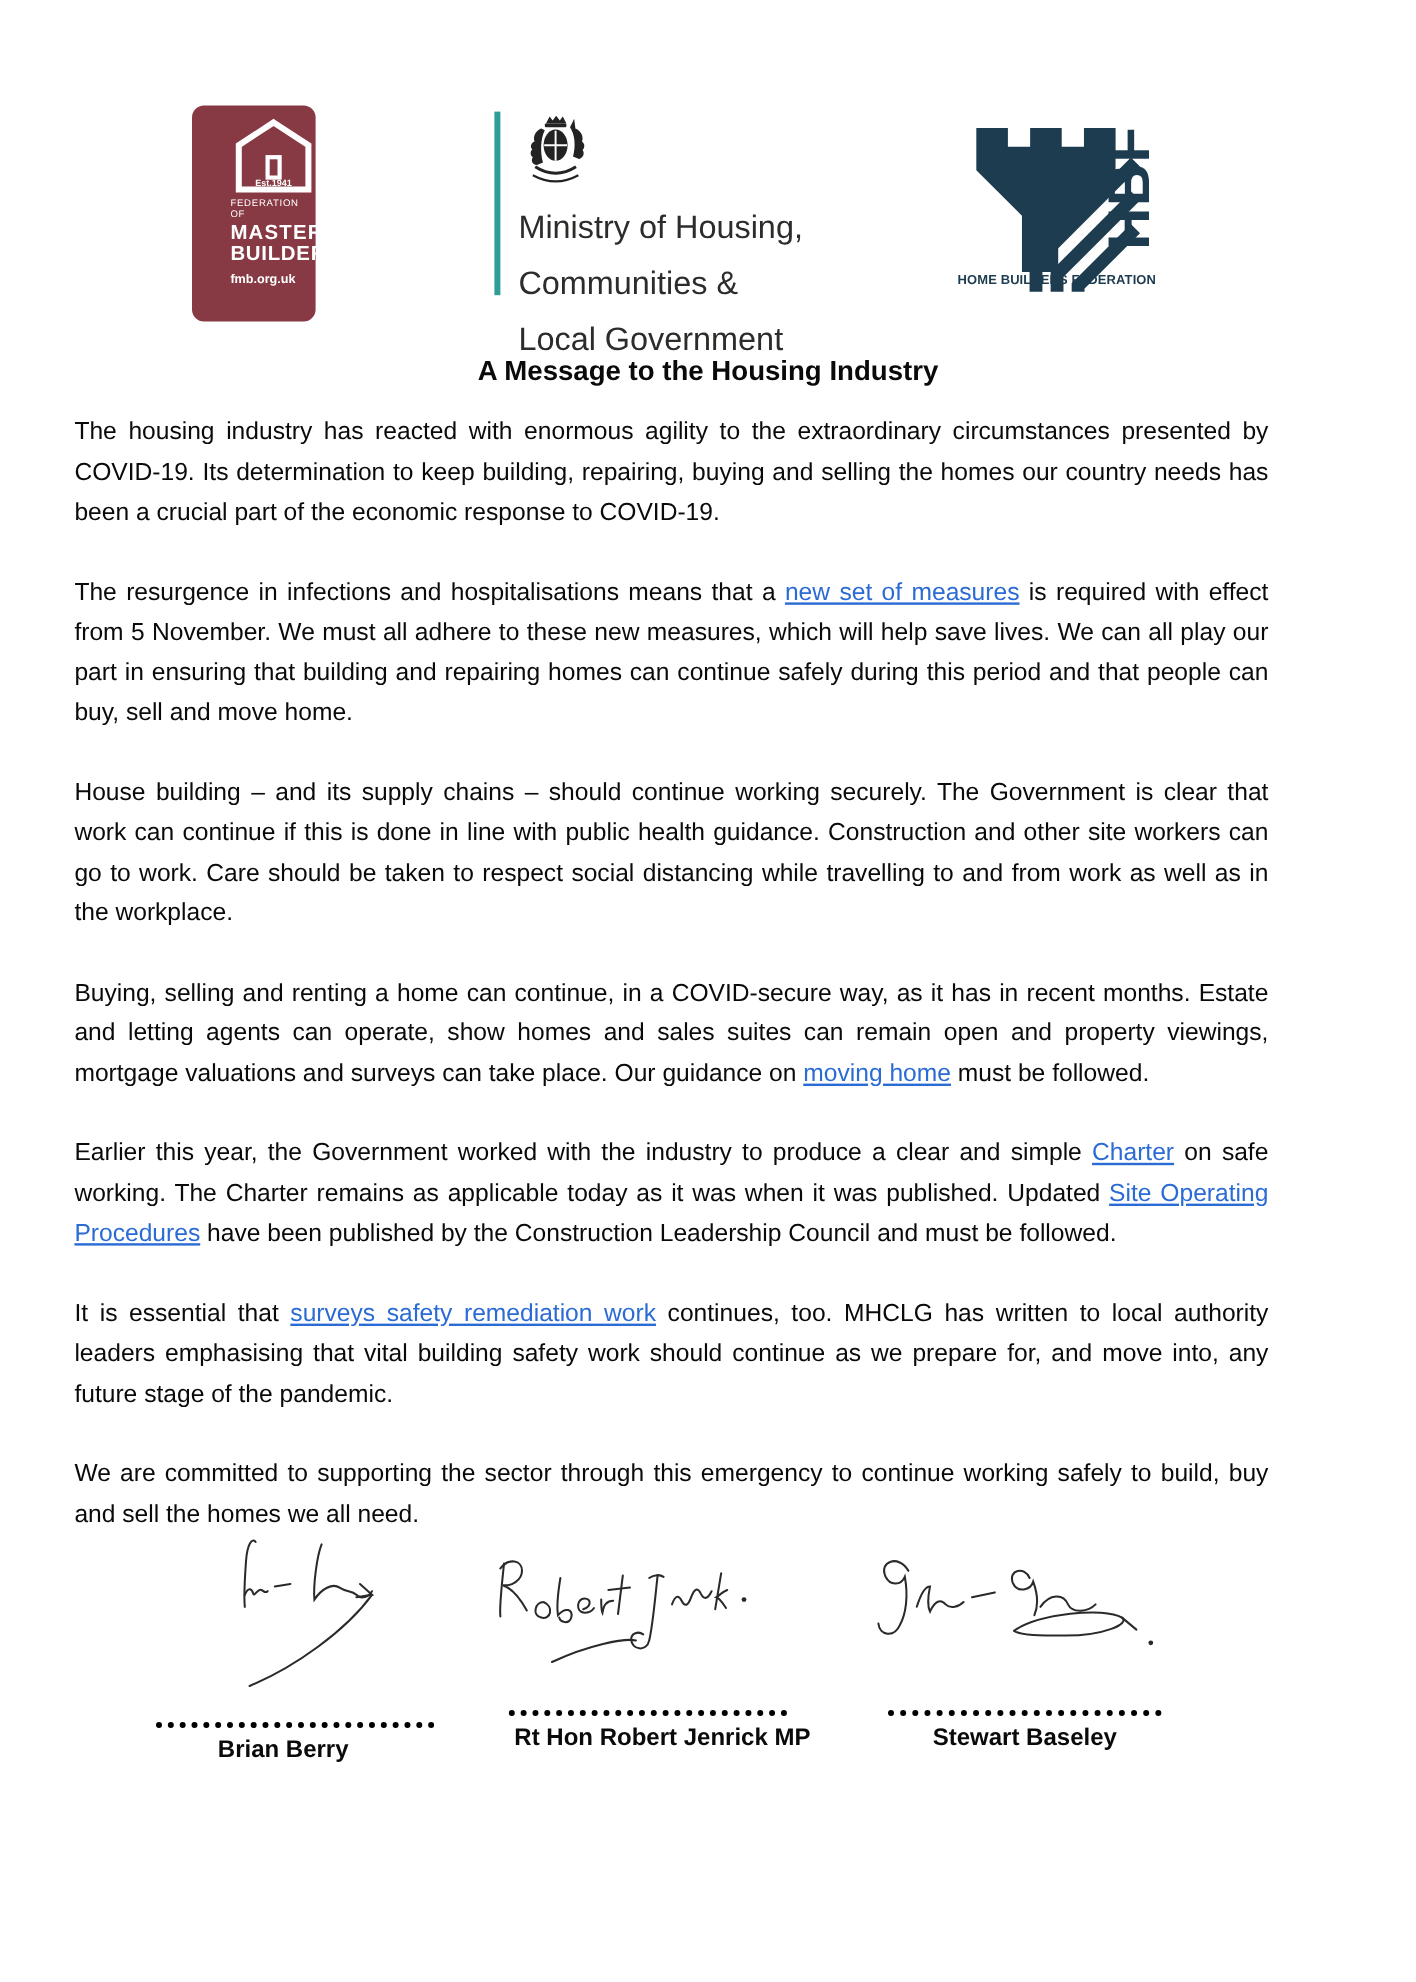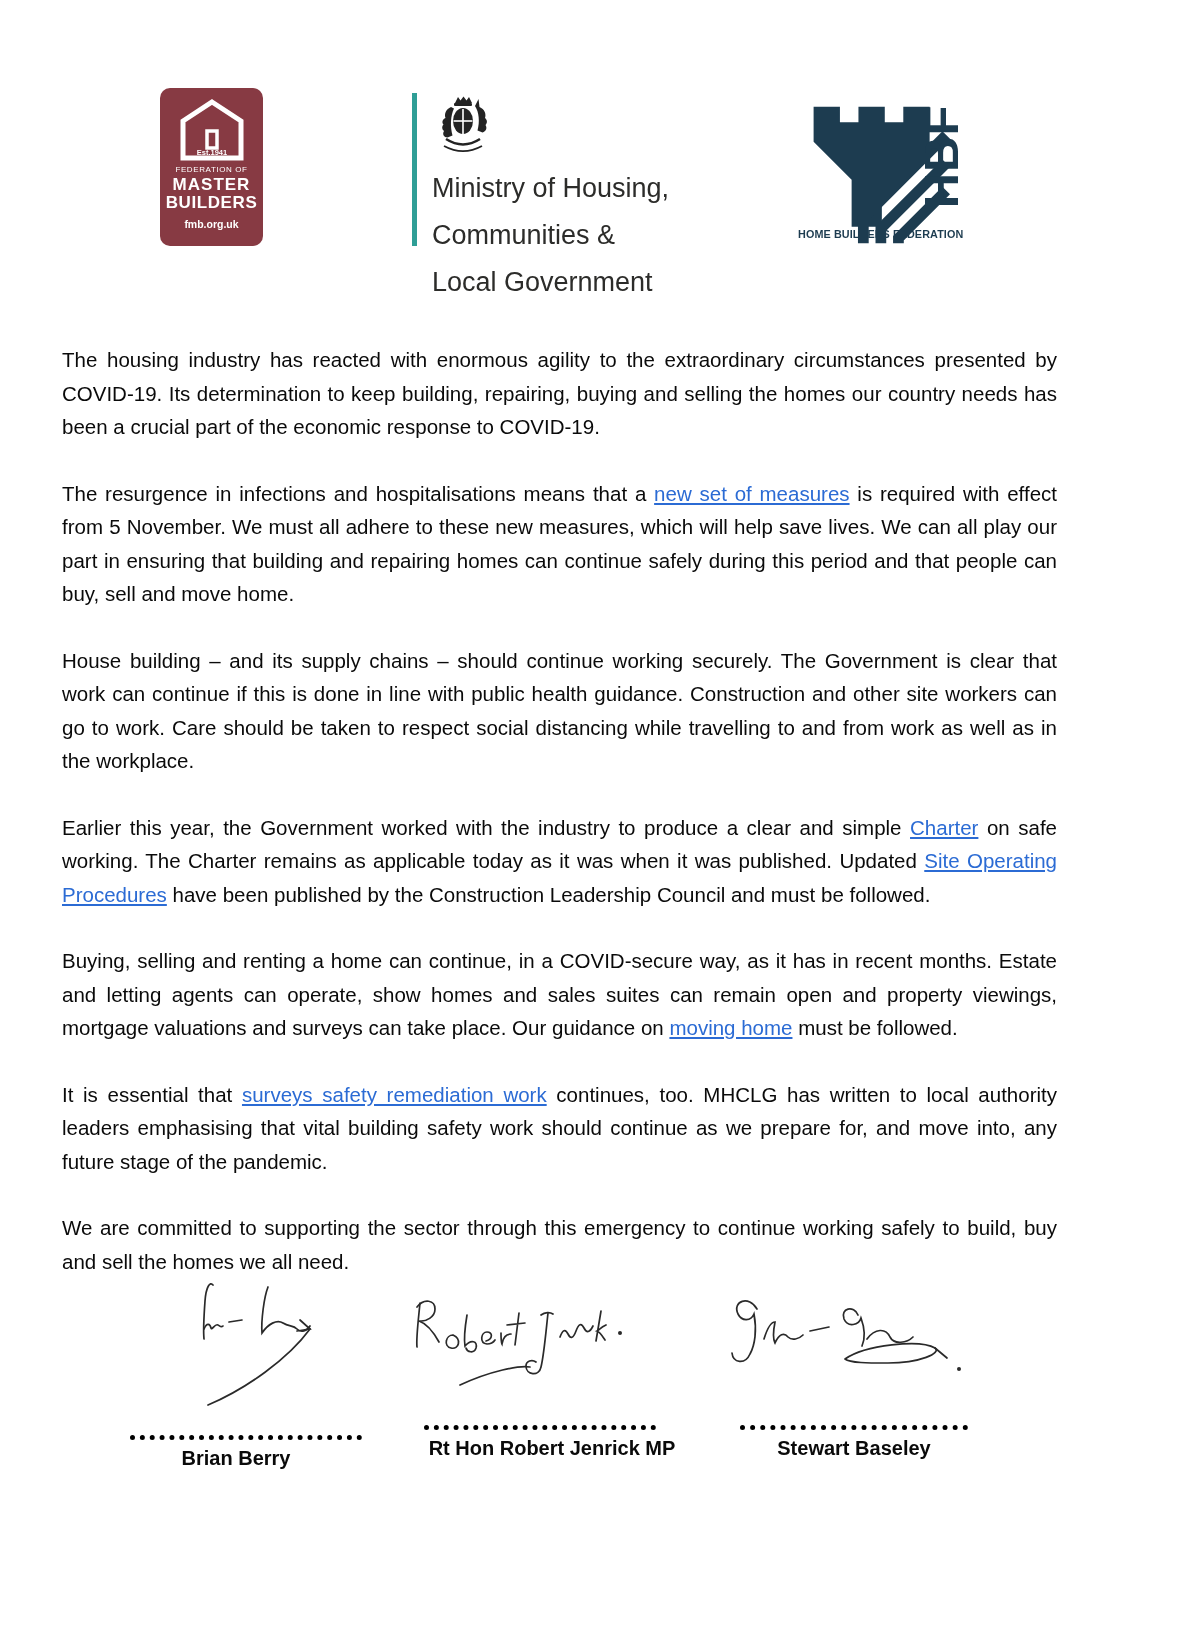--- a/index.html
+++ b/index.html
@@ -15,24 +15,25 @@
     position:relative;
     width:1180px;height:1652px;
     background:#ffffff;
     font-family:"Liberation Sans", sans-serif;
     color:var(--text-color);
     overflow:hidden;
   }
   
   .logo-fmb{
     position:absolute;left:160px;top:88px;
-    width:103px;height:158px;border-radius:10px;
+    width:103px;height:180px;border-radius:10px;
     background:var(--fmb-red);
-    color:#fff;text-align:center;
+    color:#fff;text-align:left;
     padding-top:10px;
+    padding-left:32px;
   }
   .fmb-house{display:block;margin:0 auto;}
   .fmb-fed{font-size:8px;letter-spacing:.6px;margin-top:3px;}
   .fmb-master{font-size:17px;font-weight:bold;letter-spacing:1px;line-height:18px;margin-top:2px;}
   .fmb-builders{font-size:17px;font-weight:bold;letter-spacing:.6px;line-height:18px;}
   .fmb-url{font-size:10.5px;font-weight:bold;margin-top:6px;}
   .logo-mhclg{
     position:absolute;left:412px;top:93px;
     display:flex;
   }
@@ -125,27 +126,28 @@
         <path d="M16 8 h27 v16 h19 v-16 h27 v16 h19 v-16 h27 v44 l-49 49 v30 h-31 v-48 l-39 -39 z" fill="#1d3c50"></path>
         <path d="M67 148 V122 L152 37" fill="none" stroke="#1d3c50" stroke-width="11"></path>
         <path d="M85 148 V133 L152 66" fill="none" stroke="#1d3c50" stroke-width="11"></path>
         <path d="M103 148 V143 L152 94" fill="none" stroke="#1d3c50" stroke-width="11"></path>
       </svg>
       <div class="hbf-acronym">HBF</div>
     </div>
     <div class="hbf-caption">HOME BUILDERS FEDERATION</div>
   </div>
 
+  <div class="doc-title">A Message to the Housing Industry</div>
 
   <div class="content" id="paragraphs">
       <p><span>The housing industry has reacted with enormous agility to the extraordinary circumstances presented by COVID-19. Its determination to keep building, repairing, buying and selling the homes our country needs has been a crucial part of the economic response to COVID-19.</span></p>
       <p><span>The resurgence in infections and hospitalisations means that a </span><a href="#">new set of measures</a><span> is required with effect from 5 November. We must all adhere to these new measures, which will help save lives. We can all play our part in ensuring that building and repairing homes can continue safely during this period and that people can buy, sell and move home.</span></p>
       <p><span>House building – and its supply chains – should continue working securely. The Government is clear that work can continue if this is done in line with public health guidance. Construction and other site workers can go to work. Care should be taken to respect social distancing while travelling to and from work as well as in the workplace.</span></p>
+      <p><span>Buying, selling and renting a home can continue, in a COVID-secure way, as it has in recent months. Estate and letting agents can operate, show homes and sales suites can remain open and property viewings, mortgage valuations and surveys can take place. Our guidance on </span><a href="#">moving home</a><span> must be followed.</span></p>
       <p><span>Earlier this year, the Government worked with the industry to produce a clear and simple </span><a href="#">Charter</a><span> on safe working. The Charter remains as applicable today as it was when it was published. Updated </span><a href="#">Site Operating Procedures</a><span> have been published by the Construction Leadership Council and must be followed.</span></p>
-      <p><span>Buying, selling and renting a home can continue, in a COVID-secure way, as it has in recent months. Estate and letting agents can operate, show homes and sales suites can remain open and property viewings, mortgage valuations and surveys can take place. Our guidance on </span><a href="#">moving home</a><span> must be followed.</span></p>
       <p><span>It is essential that </span><a href="#">surveys safety remediation work</a><span> continues, too. MHCLG has written to local authority leaders emphasising that vital building safety work should continue as we prepare for, and move into, any future stage of the pandemic.</span></p>
       <p><span>We are committed to supporting the sector through this emergency to continue working safely to build, buy and sell the homes we all need.</span></p>
     </div>
 
   <div class="sig-area">
 
     <svg class="sig-img" style="left:150px;top:18px;" width="225" height="165" viewBox="0 0 225 165">
       <path d="M63 22 C60 18 56 24 55 38 C54 52 53 66 54 76"></path>
       <path d="M54 66 c3 -7 6 -5 7 -1 c1 3 4 -5 7 -3 c2 1 3 3 5 1 m6 -4 l13 -2"></path>
       <path d="M118 24 C114 34 111 58 112 70 C118 61 127 56 133 60 C139 64 143 62 147 66 C151 70 157 68 160 63"></path>

